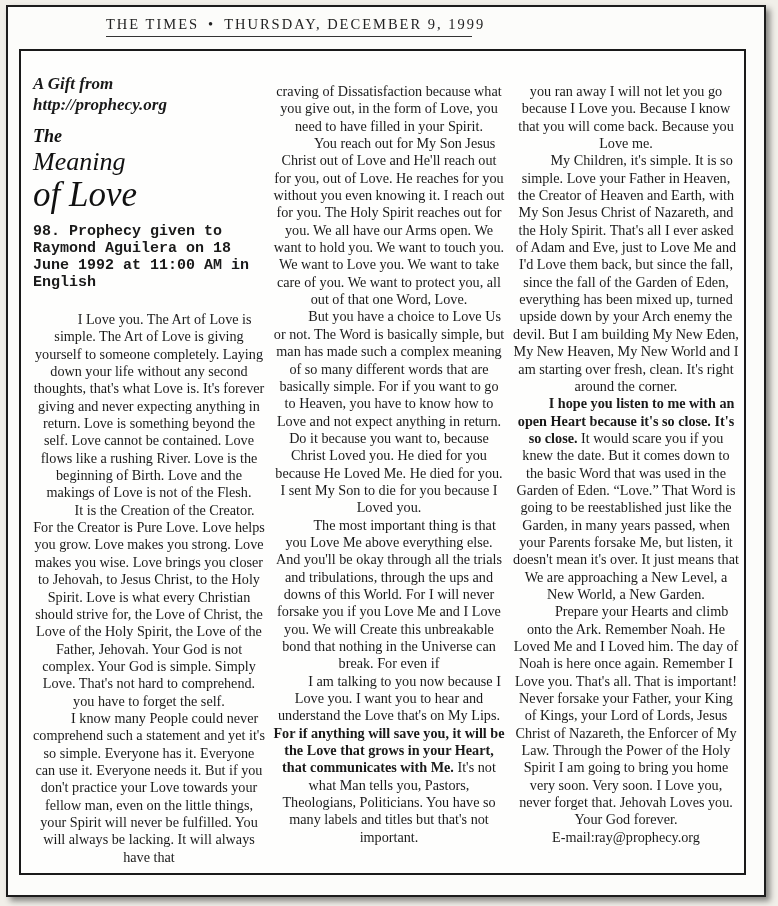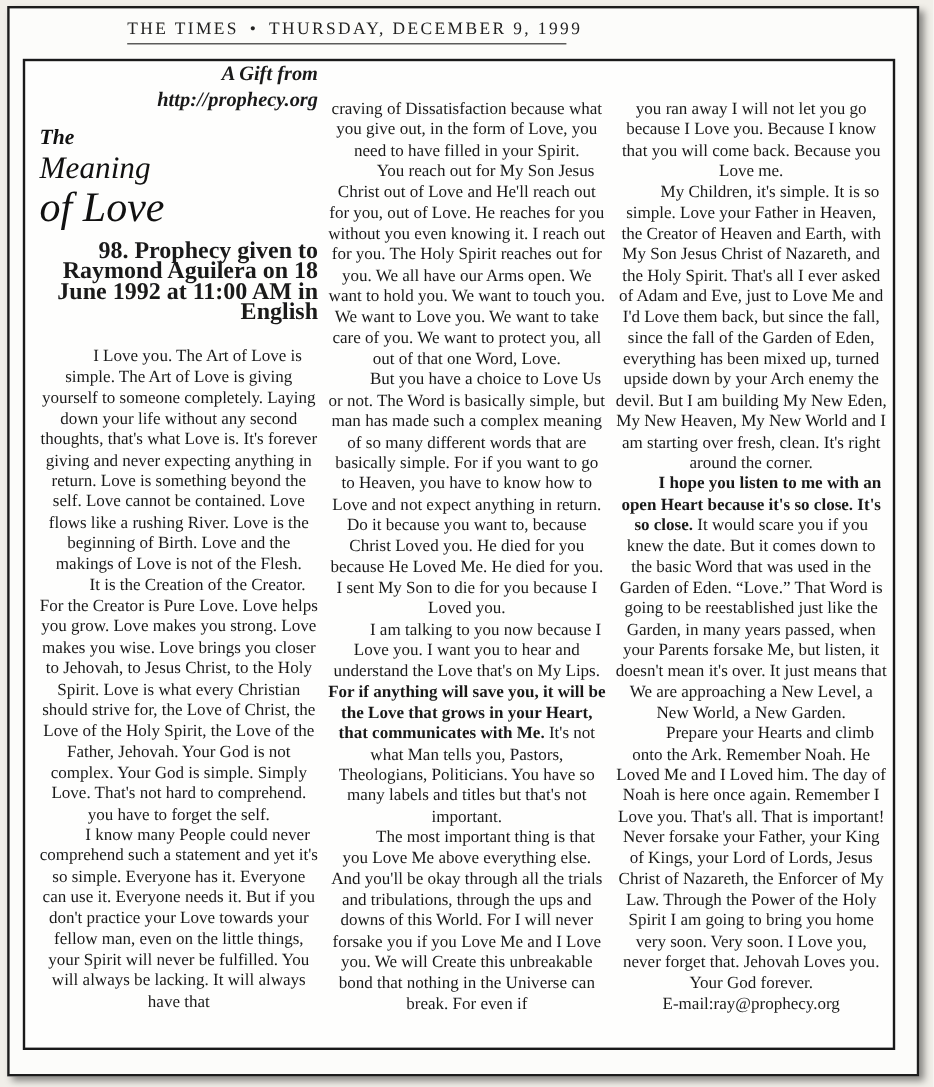--- a/index.html
+++ b/index.html
@@ -36,37 +36,37 @@
       font-size:14.2px; line-height:17.35px;
       text-align:justify;
       hyphens:none;
     }
     .col1 { left:12px; width:232px; }
     .col2 { left:252px; width:232px; top:32px; }
     .col3 { left:492px; width:226px; top:32px; }
     .col p { margin:0; text-indent:2.2em;text-align:center; }
     .col p.noindent { text-indent:0; }
     .gift {
-      text-align:right; font-style:italic; font-weight:bold;
-      font-size:17px; line-height:21px; 
+      text-align:left; font-style:italic; font-weight:bold;
+      font-size:17px; line-height:21px; margin-top:22px;
       font-family:"Liberation Serif", serif;
     }
     .title {
       font-style:italic;
       font-family:Liberation Serif, serif;
       color:#111;
       margin-top:10px;
     }
     .title .t1 { font-size:18px; line-height:22px; display:block; font-weight:bold; }
     .title .t2 { font-size:26px; line-height:30px; display:block; }
     .title .t3 { font-size:35px; line-height:36px; display:block; }
     .subhead {
-      font-weight:bold; font-size:20px; line-height:17px;
-      margin:10px 0 20px 0; text-align:right;
-      font-family:Liberation Serif, serif;
+      font-weight:bold; font-size:15px; line-height:17px;
+      margin:10px 0 20px 0; text-align:left;
+      font-family:Liberation Mono, monospace;
     }
     .email { text-align:center; text-indent:0 !important; }
     b { font-weight:bold; }
   </style>
 </head>
 <body>
 
 <div class="page">
   <div class="masthead">
     <span>THE TIMES</span><span class="sep">•</span><span>THURSDAY, DECEMBER 9, 1999</span>
@@ -86,22 +86,22 @@
       <div class="subhead">98. Prophecy given to Raymond Aguilera on 18 June 1992 at 11:00 AM in English</div>
       <p>I Love you. The Art of Love is simple. The Art of Love is giving yourself to someone completely. Laying down your life without any second thoughts, that's what Love is. It's forever giving and never expecting anything in return. Love is something beyond the self. Love cannot be contained. Love flows like a rushing River. Love is the beginning of Birth. Love and the makings of Love is not of the Flesh.</p>
       <p>It is the Creation of the Creator. For the Creator is Pure Love. Love helps you grow. Love makes you strong. Love makes you wise. Love brings you closer to Jehovah, to Jesus Christ, to the Holy Spirit. Love is what every Christian should strive for, the Love of Christ, the Love of the Holy Spirit, the Love of the Father, Jehovah. Your God is not complex. Your God is simple. Simply Love. That's not hard to comprehend. you have to forget the self.</p>
       <p>I know many People could never comprehend such a statement and yet it's so simple. Everyone has it. Everyone can use it. Everyone needs it. But if you don't practice your Love towards your fellow man, even on the little things, your Spirit will never be fulfilled. You will always be lacking. It will always have that</p>
     </div>
 
     <div class="col col2">
       <p class="noindent">craving of Dissatisfaction because what you give out, in the form of Love, you need to have filled in your Spirit.</p>
       <p>You reach out for My Son Jesus Christ out of Love and He'll reach out for you, out of Love. He reaches for you without you even knowing it. I reach out for you. The Holy Spirit reaches out for you. We all have our Arms open. We want to hold you. We want to touch you. We want to Love you. We want to take care of you. We want to protect you, all out of that one Word, Love.</p>
       <p>But you have a choice to Love Us or not. The Word is basically simple, but man has made such a complex meaning of so many different words that are basically simple. For if you want to go to Heaven, you have to know how to Love and not expect anything in return. Do it because you want to, because Christ Loved you. He died for you because He Loved Me. He died for you. I sent My Son to die for you because I Loved you.</p>
+      <p>The most important thing is that you Love Me above everything else. And you'll be okay through all the trials and tribulations, through the ups and downs of this World. For I will never forsake you if you Love Me and I Love you. We will Create this unbreakable bond that nothing in the Universe can break. For even if</p>
       <p><span>I am talking to you now because I Love you. I want you to hear and understand the Love that's on My Lips. </span><b>For if anything will save you, it will be the Love that grows in your Heart, that communicates with Me.</b><span>  It's not what Man tells you, Pastors, Theologians, Politicians. You have so many labels and titles but that's not important.</span></p>
-      <p>The most important thing is that you Love Me above everything else. And you'll be okay through all the trials and tribulations, through the ups and downs of this World. For I will never forsake you if you Love Me and I Love you. We will Create this unbreakable bond that nothing in the Universe can break. For even if</p>
     </div>
 
     <div class="col col3">
       <p class="noindent">you ran away I will not let you go because I Love you. Because I know that you will come back. Because you Love me.</p>
       <p>My Children, it's simple. It is so simple. Love your Father in Heaven, the Creator of Heaven and Earth, with My Son Jesus Christ of Nazareth, and the Holy Spirit. That's all I ever asked of Adam and Eve, just to Love Me and I'd Love them back, but since the fall, since the fall of the Garden of Eden, everything has been mixed up, turned upside down by your Arch enemy the devil. But I am building My New Eden, My New Heaven, My New World and I am starting over fresh, clean. It's right around the corner.</p>
       <p><b>I hope you listen to me with an open Heart because it's so close. It's so close.</b><span> It would scare you if you knew the date. But it comes down to the basic Word that was used in the Garden of Eden. “Love.” That Word is going to be reestablished just like the Garden, in many years passed, when your Parents forsake Me, but listen, it doesn't mean it's over. It just means that We are approaching a New Level, a New World, a New Garden.</span></p>
       <p>Prepare your Hearts and climb onto the Ark. Remember Noah. He Loved Me and I Loved him. The day of Noah is here once again. Remember I Love you. That's all. That is important! Never forsake your Father, your King of Kings, your Lord of Lords, Jesus Christ of Nazareth, the Enforcer of My Law. Through the Power of the Holy Spirit I am going to bring you home very soon. Very soon. I Love you, never forget that. Jehovah Loves you. Your God forever.</p>
       <p class="email">E-mail:ray@prophecy.org</p>
     </div>
   </div>

